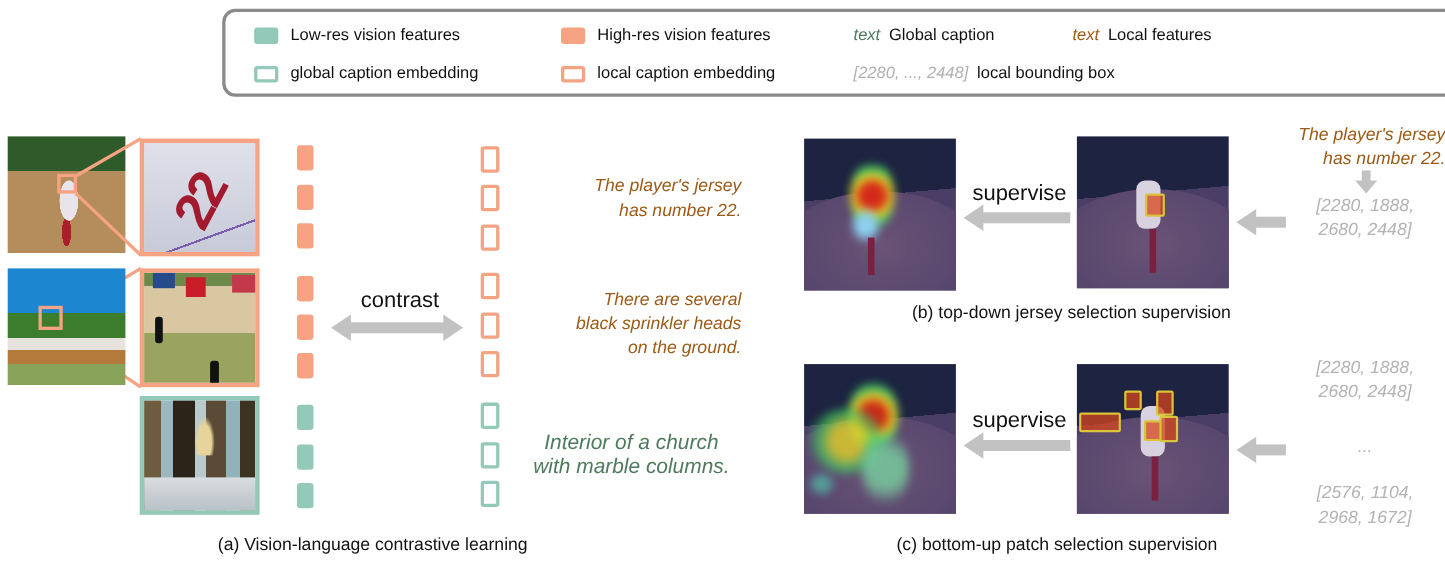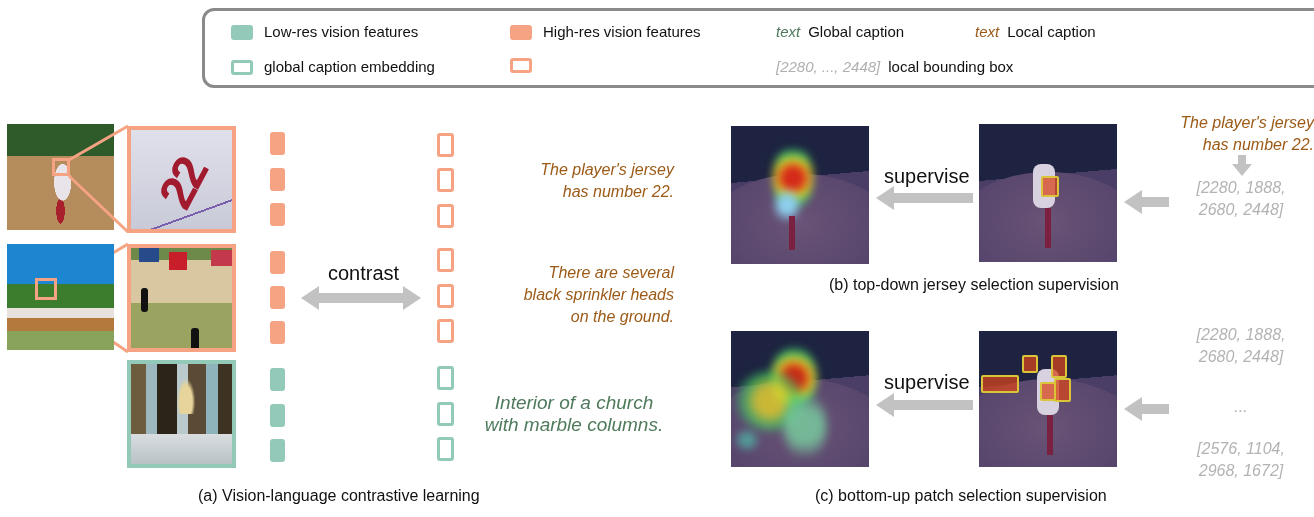--- a/index.html
+++ b/index.html
@@ -84,28 +84,29 @@
   <div class="lg-item" style="left:305px;top:12px;">
     <span class="sw sw-fill-orange"></span>
     <span>High-res vision features</span>
   </div>
   <div class="lg-item" style="left:571px;top:12px;">
     <span class="ital-green">text</span>
     <span>Global caption</span>
   </div>
   <div class="lg-item" style="left:770px;top:12px;">
     <span class="ital-brown">text</span>
-    <span>Local caption</span>
+    <span>Local features</span>
   </div>
   <div class="lg-item" style="left:26px;top:47px;">
     <span class="sw sw-out-green"></span>
     <span>global caption embedding</span>
   </div>
   <div class="lg-item" style="left:305px;top:47px;">
     <span class="sw sw-out-orange"></span>
+    <span>local caption embedding</span>
   </div>
   <div class="lg-item" style="left:571px;top:47px;">
     <span class="ital-gray">[2280, ..., 2448]</span>
     <span>local bounding box</span>
   </div>
 </div>
 
 <div>
 
   <div class="photo pitcher" style="left:7px;top:124px;width:107px;height:106px;">

